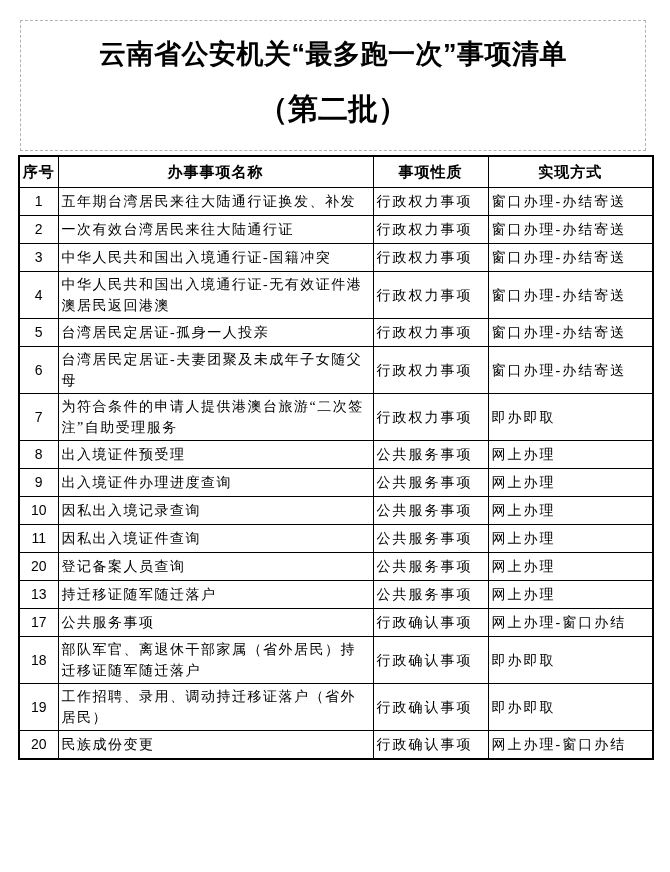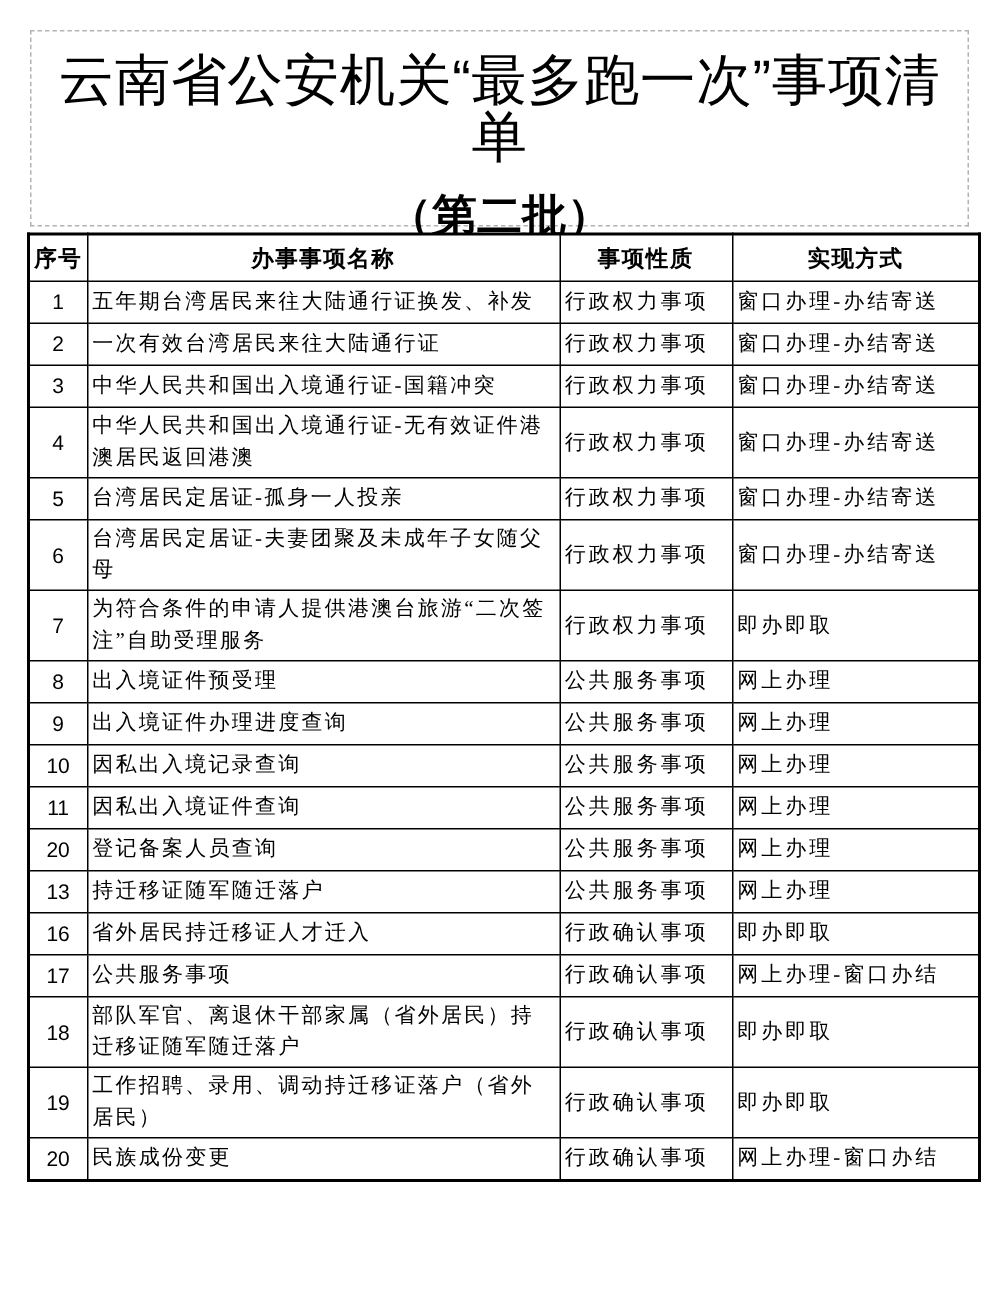--- a/index.html
+++ b/index.html
@@ -21,28 +21,28 @@
     width: 626px;
     height: 131px;
     border: 1px dashed #b3b3b3;
     box-sizing: border-box;
     text-align: center;
     background: #ffffff;
   }
   .doc-title {
     margin: 14px 0 0 0;
     font-family: "Liberation Sans", sans-serif;
-    font-weight: normal;
-    font-size: 37px;
+    font-weight: bold;
+    font-size: 27px;
     letter-spacing: 0.5px;
     line-height: 38px;
   }
   .doc-subtitle {
     margin: 18px 0 0 0;
-    font-family: Liberation Mono, monospace;
+    font-family: Liberation Sans, sans-serif;
     font-weight: bold;
     font-size: 30px;
     line-height: 36px;
   }
   table.items {
     position: absolute;
     left: 18px;
     top: 155px;
     width: 634px;
     border-collapse: collapse;
@@ -191,26 +191,20 @@
         <td class="col-nature">公共服务事项</td>
         <td class="col-method">网上办理</td>
       </tr>
       <tr>
         <td class="col-no">13</td>
         <td class="col-name">持迁移证随军随迁落户</td>
         <td class="col-nature">公共服务事项</td>
         <td class="col-method">网上办理</td>
       </tr>
       <tr>
-        <td class="col-no">16</td>
-        <td class="col-name">省外居民持迁移证人才迁入</td>
-        <td class="col-nature">行政确认事项</td>
-        <td class="col-method">即办即取</td>
-      </tr>
-      <tr>
         <td class="col-no">17</td>
         <td class="col-name">公共服务事项</td>
         <td class="col-nature">行政确认事项</td>
         <td class="col-method">网上办理-窗口办结</td>
       </tr>
       <tr>
         <td class="col-no">18</td>
         <td class="col-name">部队军官、离退休干部家属（省外居民）持迁移证随军随迁落户</td>
         <td class="col-nature">行政确认事项</td>
         <td class="col-method">即办即取</td>

